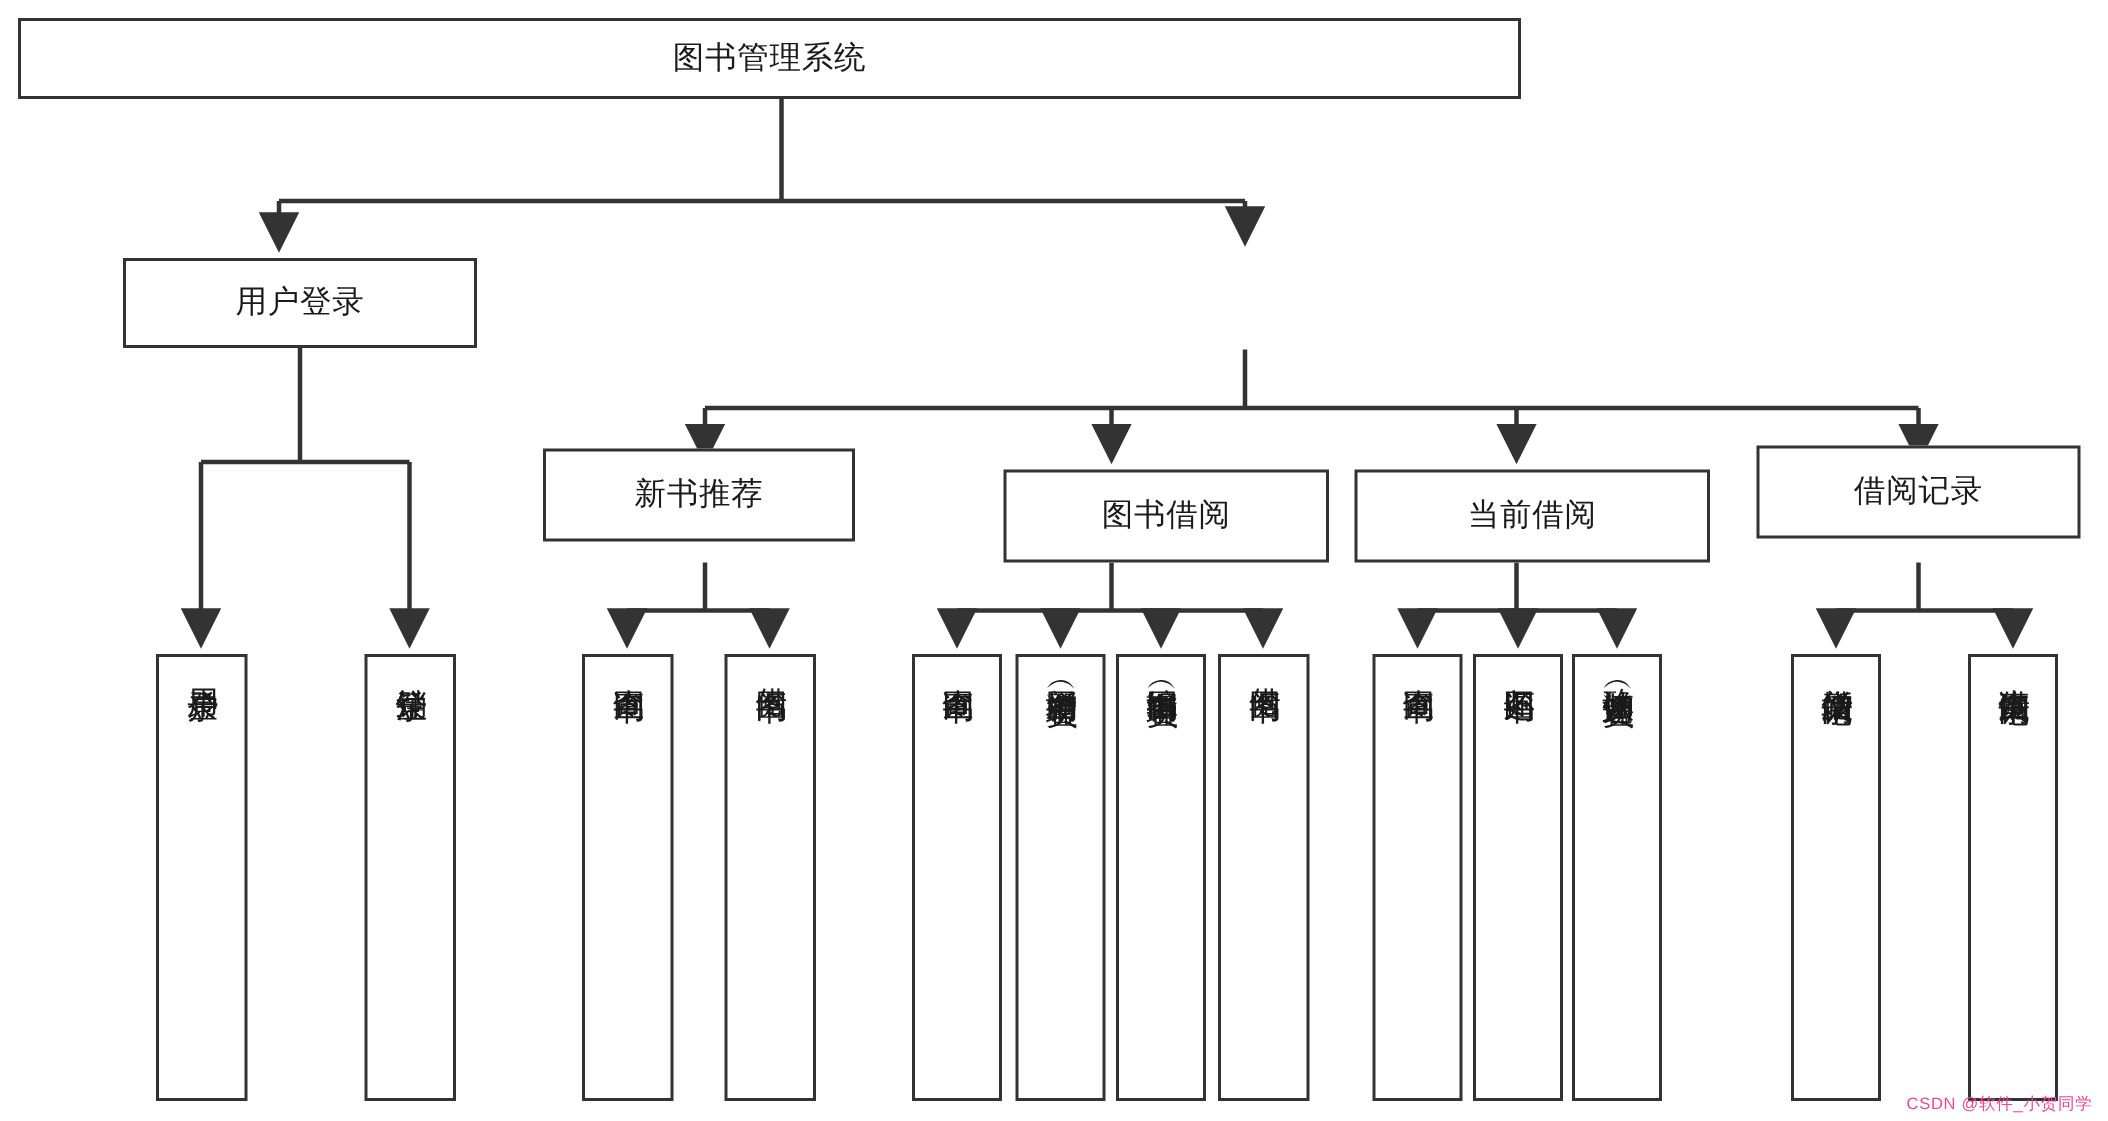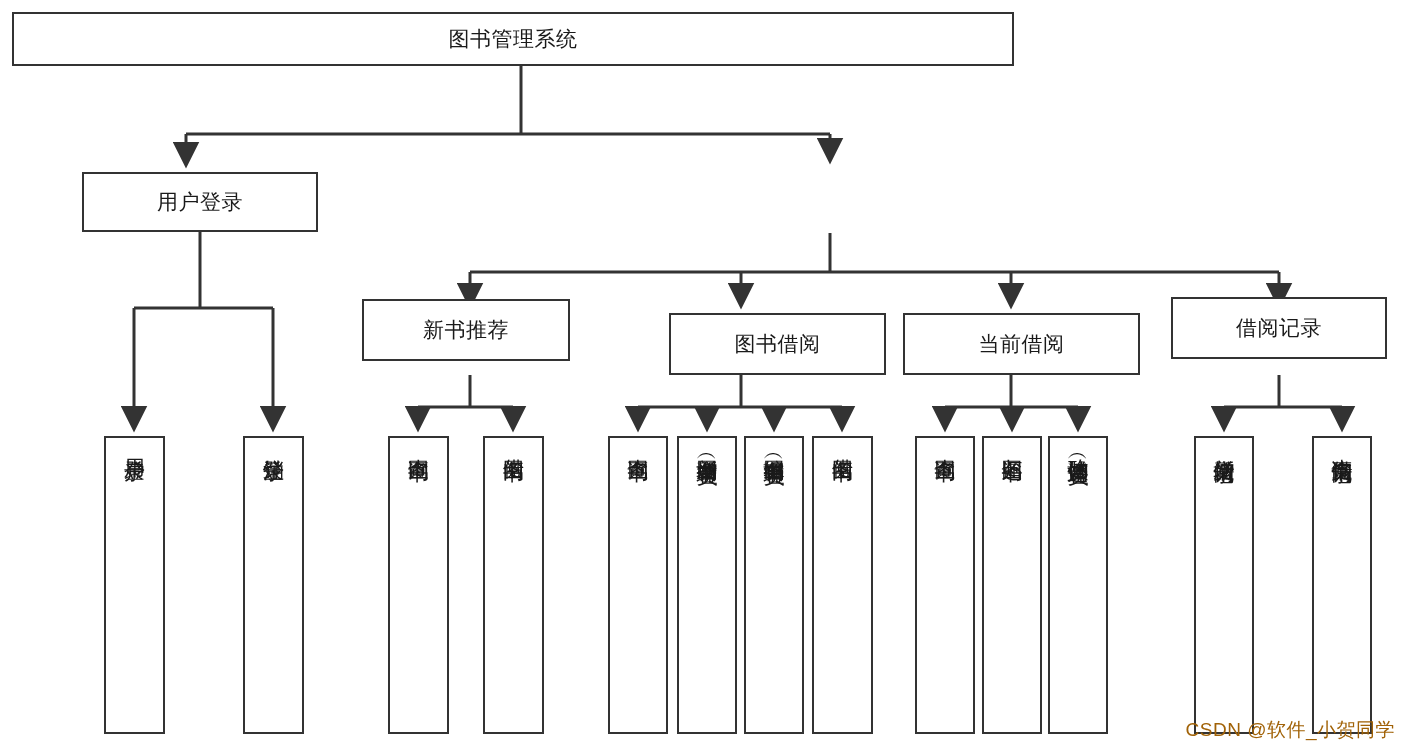--- a/index.html
+++ b/index.html
@@ -54,22 +54,22 @@
     font-size: 21px;
     line-height: 1.42;
     letter-spacing: 1px;
     white-space: nowrap;
     text-align: center;
   }
   .watermark {
     position: absolute;
     right: 10px;
     bottom: 4px;
-    font-size: 19px;
-    color: #a16207;
+    font-size: 11px;
+    color: #ec4899;
     white-space: nowrap;
     letter-spacing: 0.5px;
   }
 </style>
 </head>
 <body>
 
 <div id="canvas">
 
   <svg class="wires" viewBox="0 0 1405 747" xmlns="http://www.w3.org/2000/svg">

